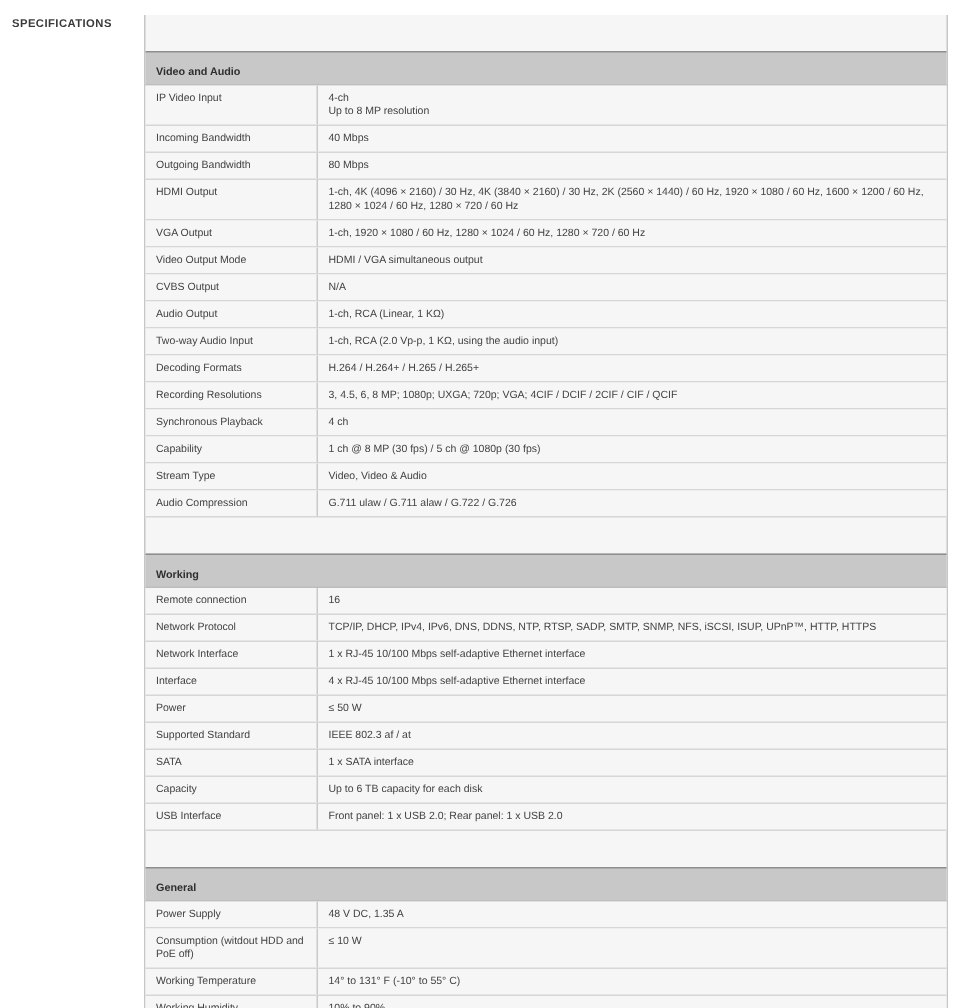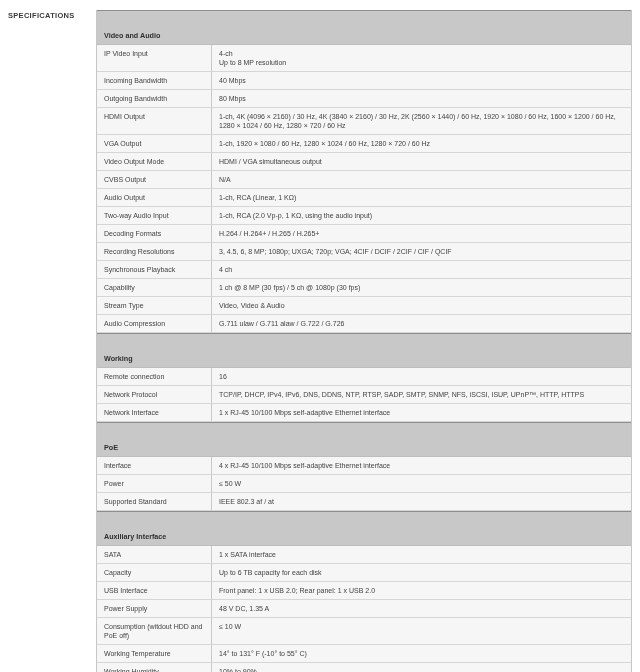--- a/index.html
+++ b/index.html
@@ -28,25 +28,26 @@
     width: 536px;
     border-left: 1px solid #c6c6c6;
     border-right: 1px solid #c6c6c6;
     border-bottom: 1px solid #c6c6c6;
     background: #f6f6f6;
   }
   .section-header {
     background: #c8c8c8;
     border-top: 1px solid #8e8e8e;
     border-bottom: 1px solid #bdbdbd;
-    padding: 20px 7px 4px 7px;
+    padding: 8px 7px 4px 7px;
     font-size: 7.2px;
     font-weight: bold;
     color: #2f2f2f;
     line-height: 9px;
+    margin-top: 24px;
   }
   .spec-row {
     display: flex;
     background: #f6f6f6;
     border-bottom: 1px solid #d6d6d6;
   }
   .spec-row:last-child { border-bottom: none; }
   .cell-label {
     flex: 0 0 115px;
     width: 115px;
@@ -161,54 +162,53 @@
   <div class="spec-row">
     <div class="cell-label">Network Protocol</div>
     <div class="cell-value">TCP/IP, DHCP, IPv4, IPv6, DNS, DDNS, NTP, RTSP, SADP, SMTP, SNMP, NFS, iSCSI, ISUP, UPnP™, HTTP, HTTPS</div>
   </div>
 
   <div class="spec-row">
     <div class="cell-label">Network Interface</div>
     <div class="cell-value">1 x RJ-45 10/100 Mbps self-adaptive Ethernet interface</div>
   </div>
 
-  <div class="section-header">PoE</div>
 
   <div class="spec-row">
     <div class="cell-label">Interface</div>
     <div class="cell-value">4 x RJ-45 10/100 Mbps self-adaptive Ethernet interface</div>
   </div>
 
   <div class="spec-row">
     <div class="cell-label">Power</div>
     <div class="cell-value">≤ 50 W</div>
   </div>
 
   <div class="spec-row">
     <div class="cell-label">Supported Standard</div>
     <div class="cell-value">IEEE 802.3 af / at</div>
   </div>
 
-  <div class="section-header">Auxiliary Interface</div>
 
   <div class="spec-row">
     <div class="cell-label">SATA</div>
     <div class="cell-value">1 x SATA interface</div>
   </div>
 
   <div class="spec-row">
     <div class="cell-label">Capacity</div>
     <div class="cell-value">Up to 6 TB capacity for each disk</div>
   </div>
 
   <div class="spec-row">
     <div class="cell-label">USB Interface</div>
     <div class="cell-value">Front panel: 1 x USB 2.0; Rear panel: 1 x USB 2.0</div>
   </div>
 
+  <div class="section-header">General</div>
 
   <div class="spec-row">
     <div class="cell-label">Power Supply</div>
     <div class="cell-value">48 V DC, 1.35 A</div>
   </div>
 
   <div class="spec-row">
     <div class="cell-label">Consumption (witdout HDD and PoE off)</div>
     <div class="cell-value">≤ 10 W</div>
   </div>

